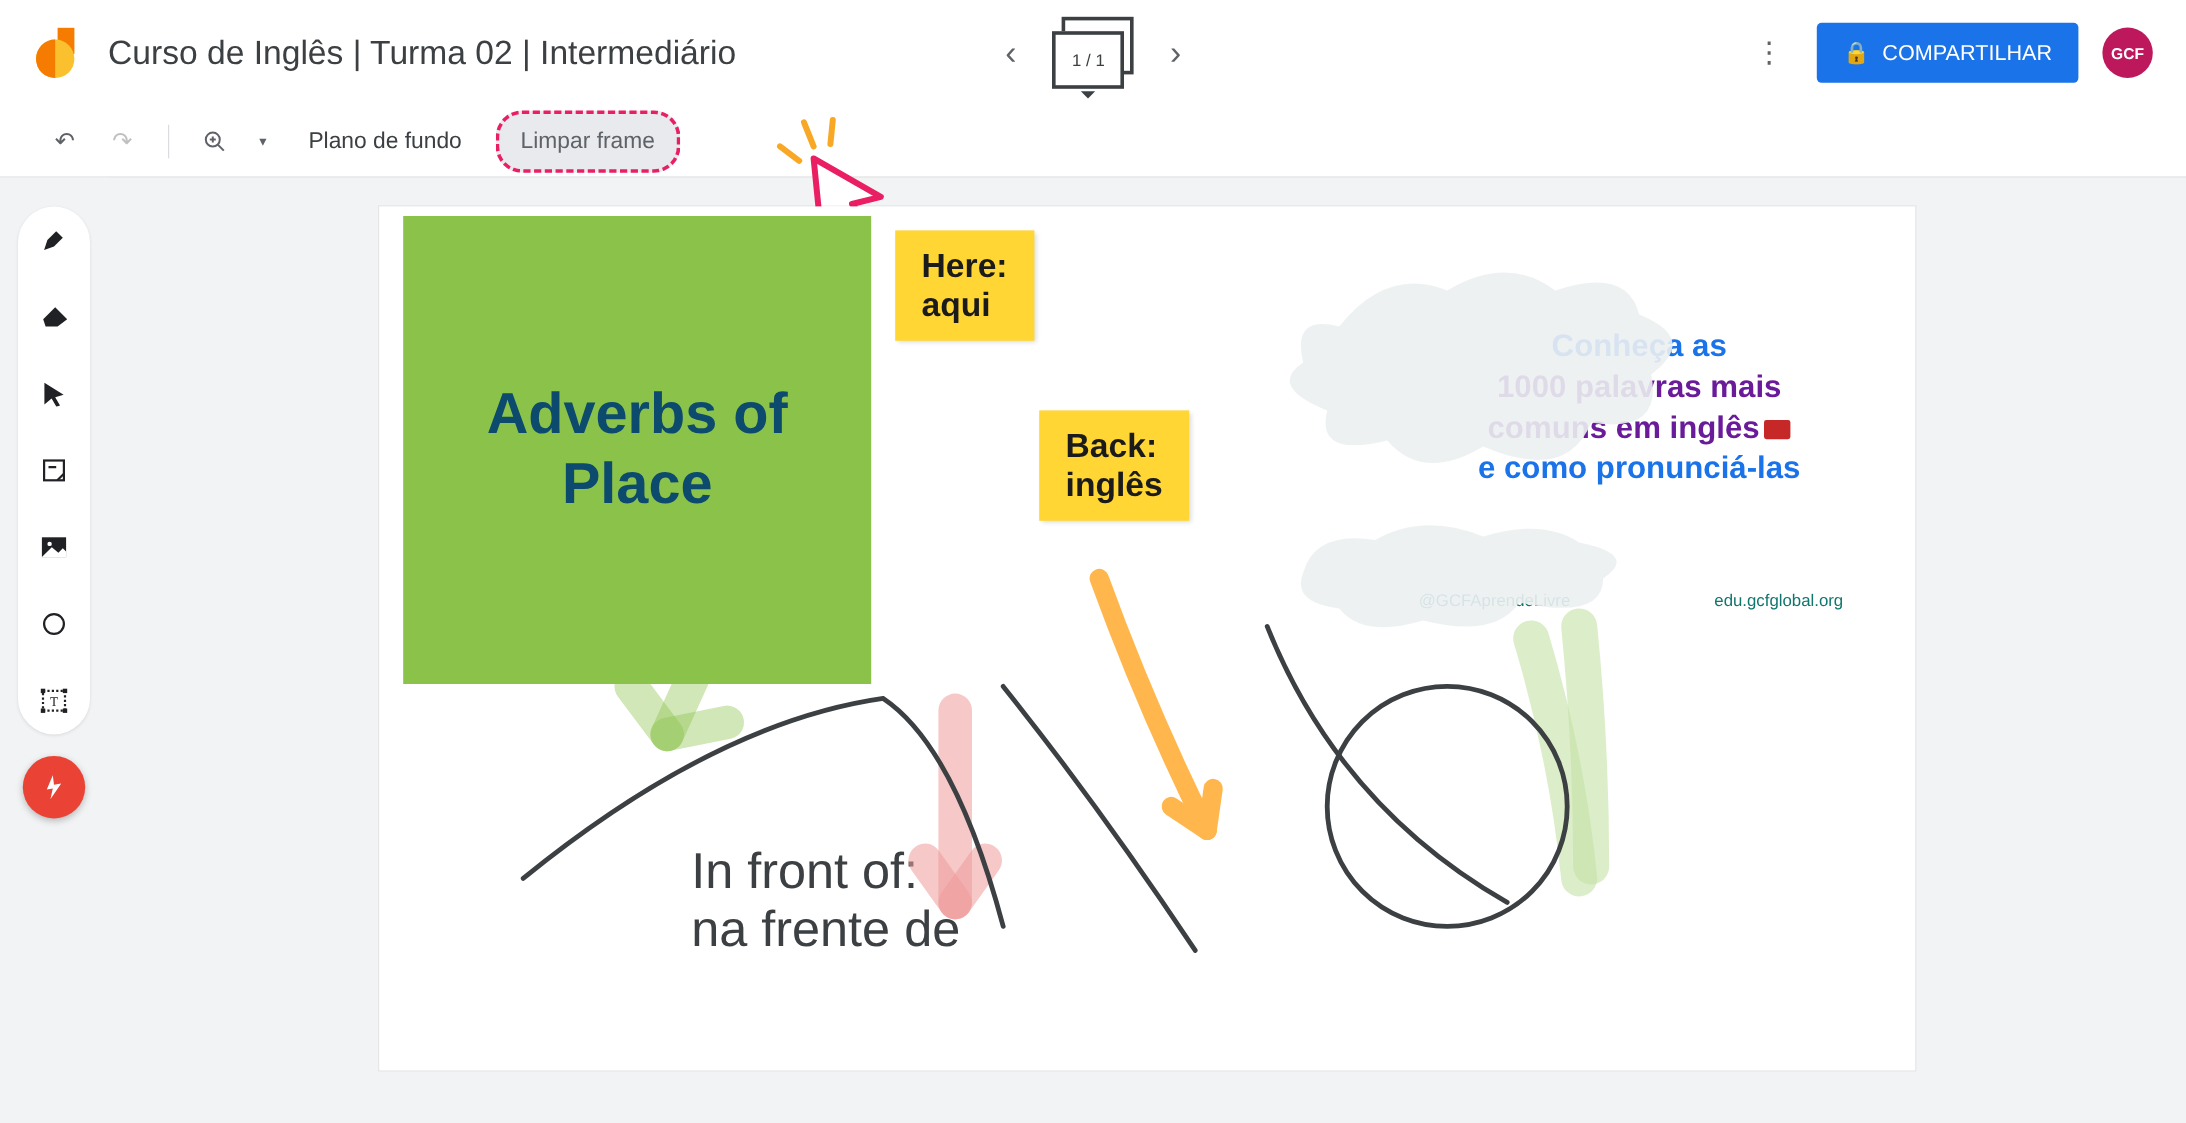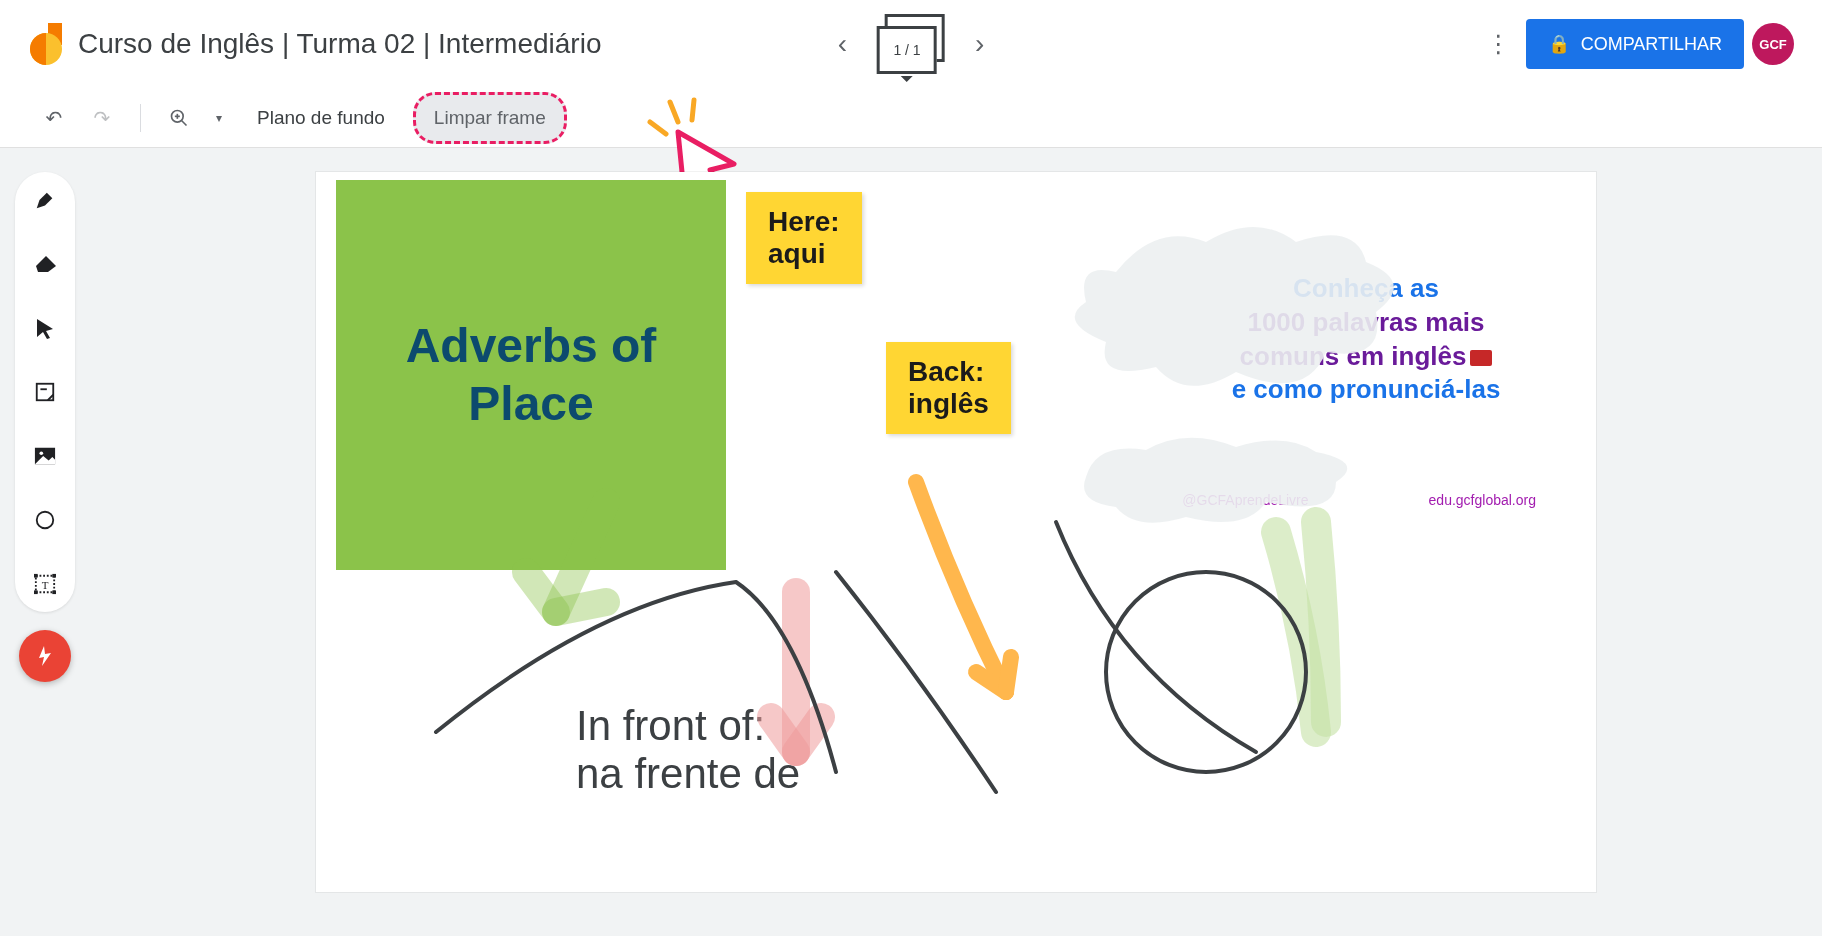--- a/index.html
+++ b/index.html
@@ -5,21 +5,21 @@
   * { box-sizing: border-box; margin: 0; padding: 0; }
   html, body { width: 100%; height: 100%; font-family: Arial, Helvetica, sans-serif; background: #fff; }
   body { display: flex; flex-direction: column; overflow: hidden; }
 
   
   .header {
     height: 88px;
     display: flex;
     align-items: center;
     padding: 0 28px;
-    gap: 8px;
+    gap: 20px;
   }
   .logo {
     width: 42px; height: 42px; flex-shrink: 0;
   }
   .title {
     font-size: 28px;
     color: #3c4043;
     white-space: nowrap;
     margin-right: auto;
   }
@@ -115,31 +115,31 @@
     background: #8bc34a; display: flex; align-items: center; justify-content: center;
     text-align: center; font-weight: 800; font-size: 48px; color: #0c4a6e;
     padding: 20px; line-height: 1.2;
   }
   .note {
     position: absolute; background: #ffd633; padding: 14px 22px;
     font-weight: 800; font-size: 28px; color: #1b1b1b;
     box-shadow: 2px 2px 4px rgba(0,0,0,0.15);
   }
   .note1 { left: 430px; top: 20px; }
-  .note2 { left: 550px; top: 170px; margin-left: 20px; }
+  .note2 { left: 550px; top: 170px; }
 
   .promo {
     position: absolute; right: 40px; top: 100px; width: 380px;
     text-align: center; font-weight: 800; font-size: 26px; line-height: 1.3;
   }
   .promo .blue { color: #1a73e8; }
   .promo .purple { color: #6a1b9a; }
   .promo-small {
     position: absolute; right: 60px; top: 320px;
-    font-size: 14px; color: #a21caf; display:flex; gap: 120px;
+    font-size: 14px; color: #0f766e; display:flex; gap: 120px;
   }
   .infront {
     position: absolute; left: 260px; top: 530px; font-size: 42px; color: #3c4043;
   }
   .draw-layer {
     position: absolute; inset: 0; width: 100%; height: 100%;
     pointer-events: none;
   }
   .flag { display:inline-block; width:22px; height:16px; background:#c62828; vertical-align:middle; margin-left:4px; border-radius:2px; }
 </style>

